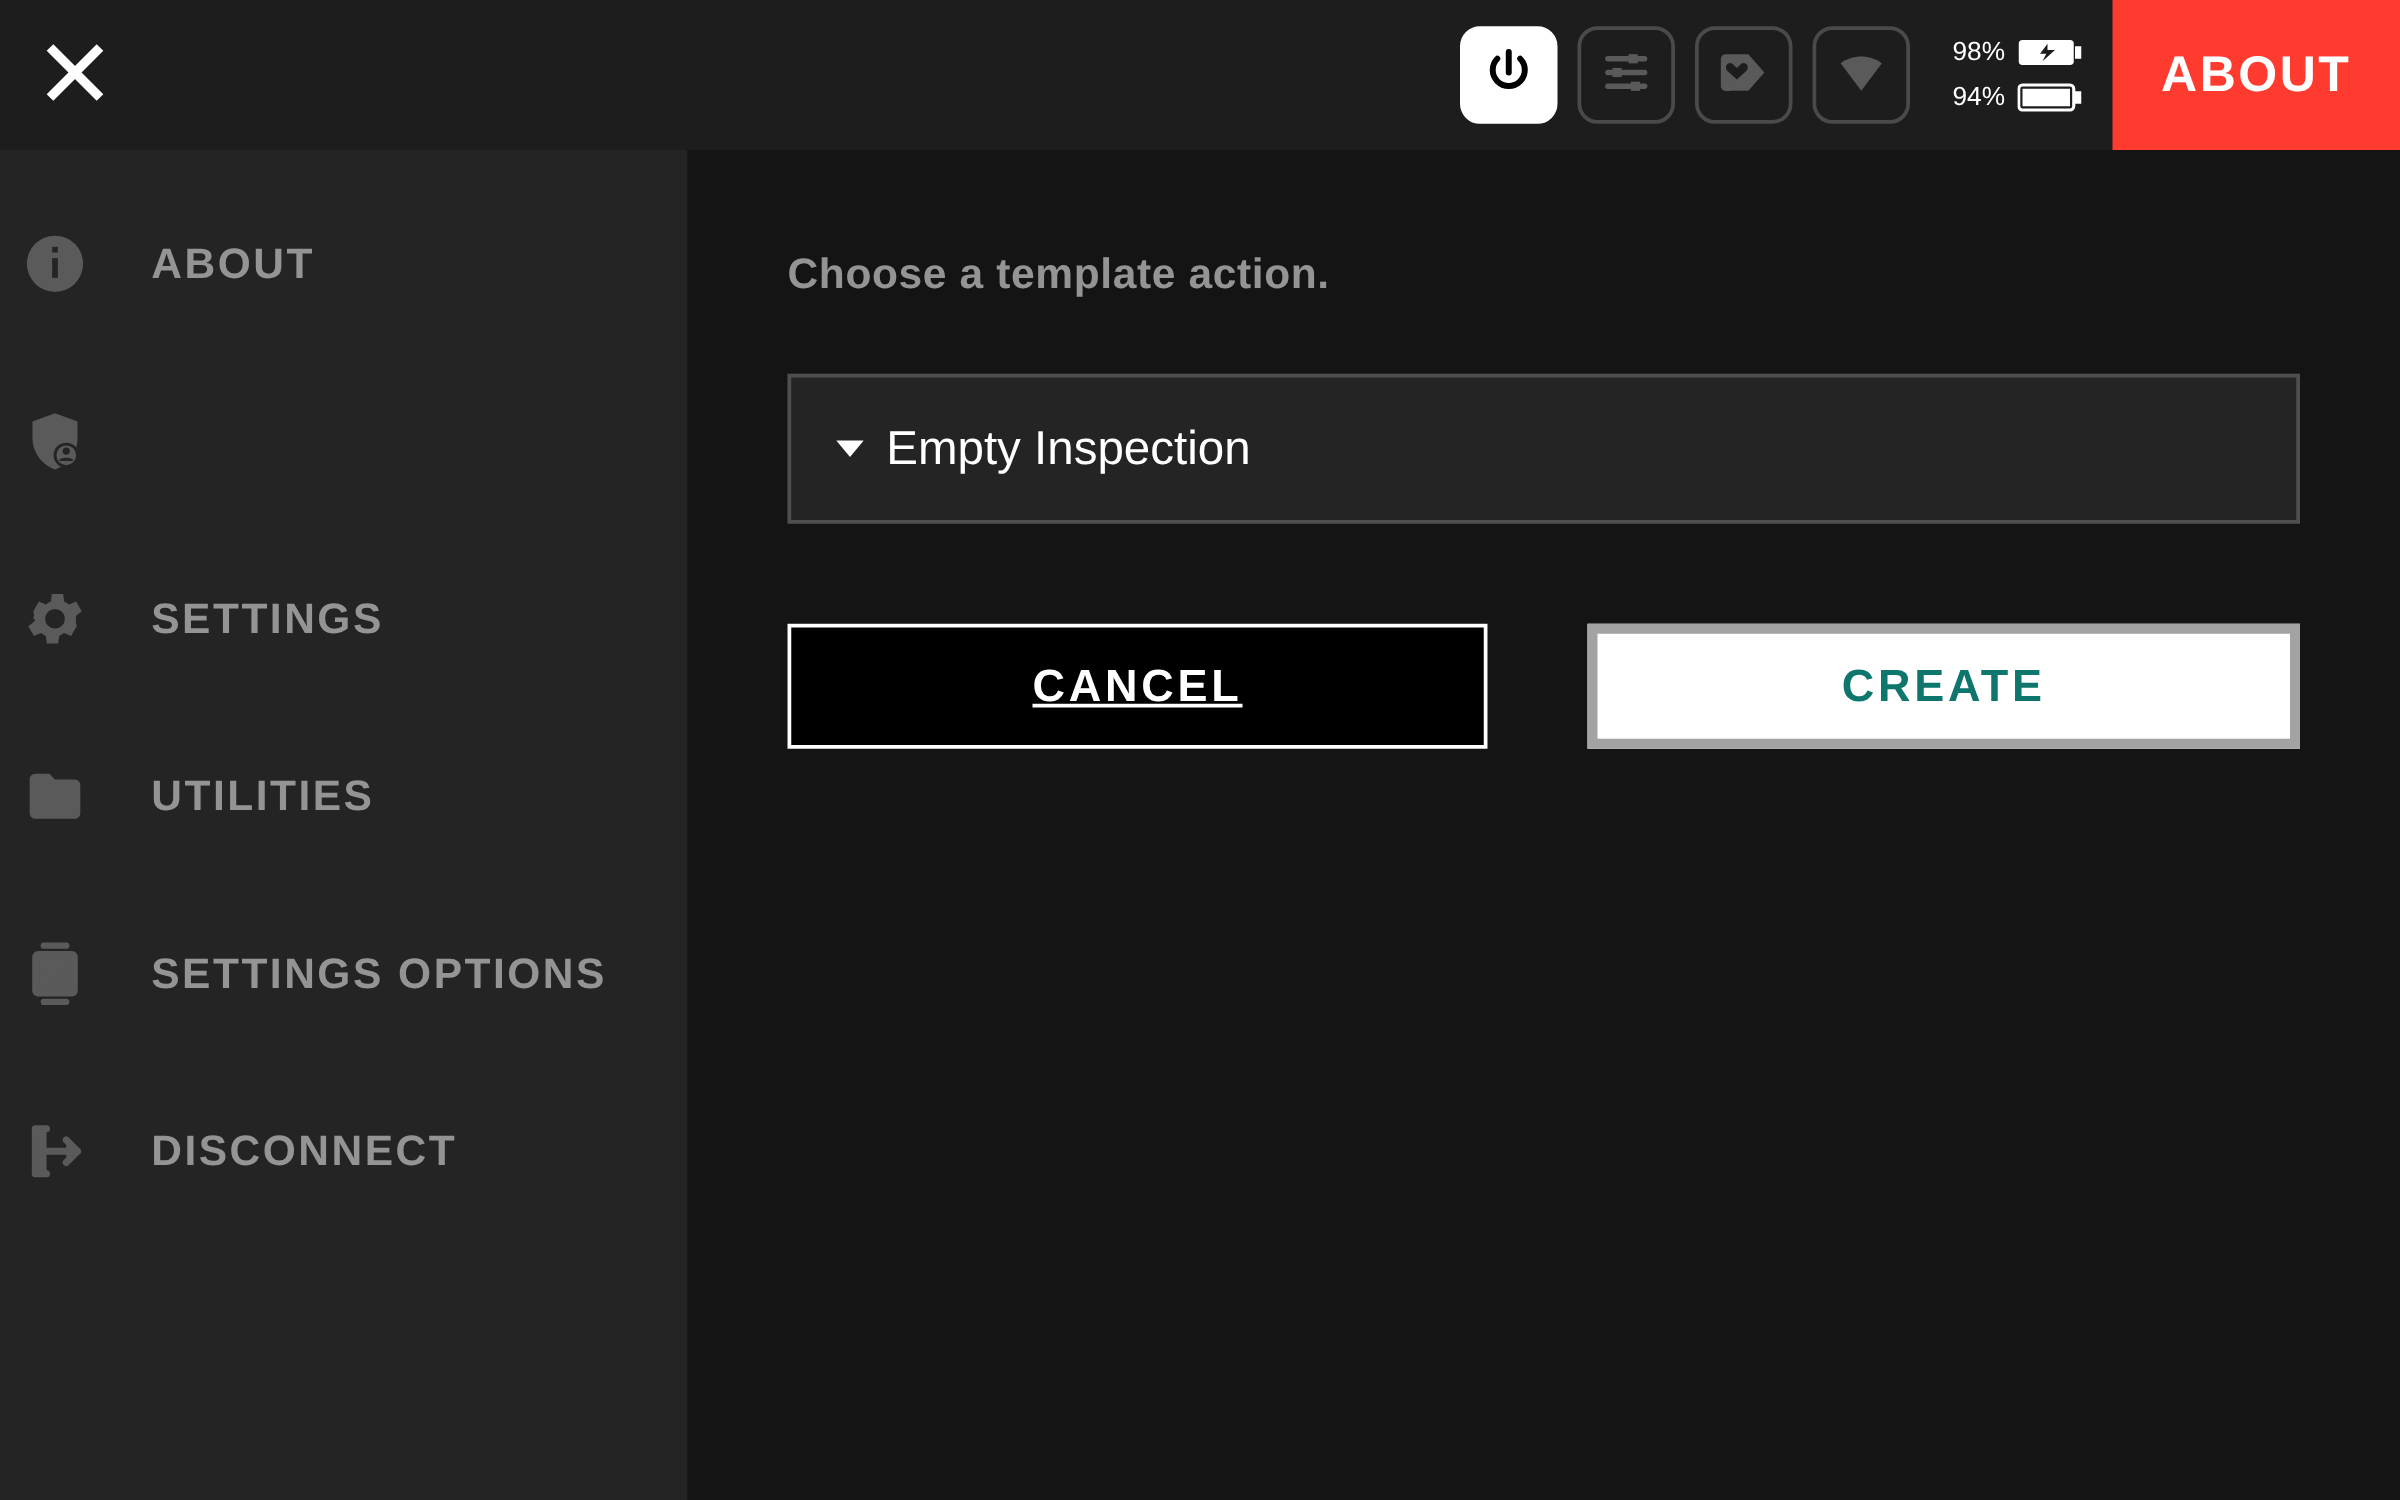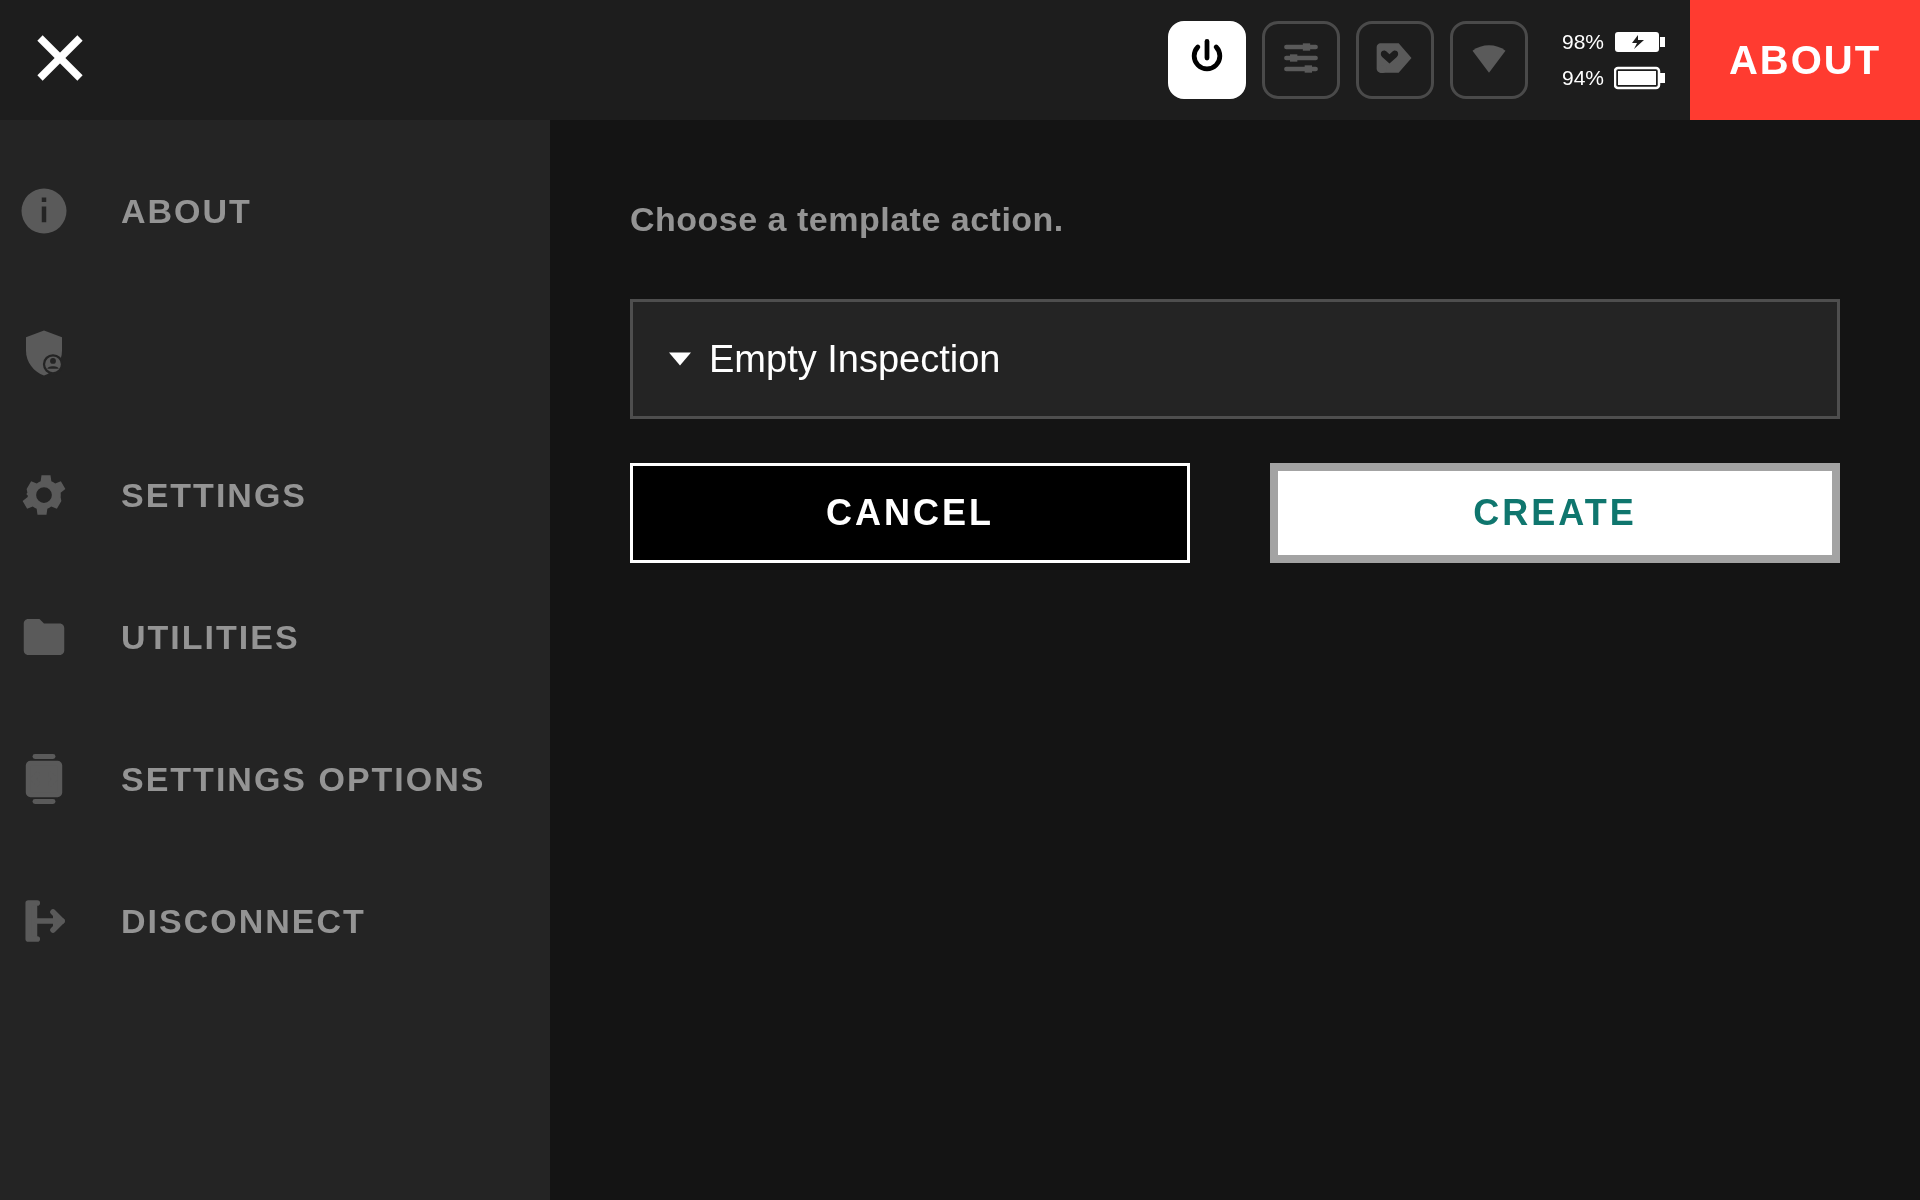--- a/index.html
+++ b/index.html
@@ -158,21 +158,22 @@
     .dropdown-arrow svg { fill: #fff; }
     .dropdown-label {
       font-size: 38px;
       color: #fff;
       font-weight: 400;
     }
 
     .button-row {
       display: flex;
       gap: 80px;
-      margin-top: 44px;
+      margin-top: 80px;
+      text-decoration: underline;
     }
     .btn {
       flex: 1;
       height: 100px;
       display: flex;
       align-items: center;
       justify-content: center;
       font-size: 36px;
       font-weight: 800;
       letter-spacing: 3px;

